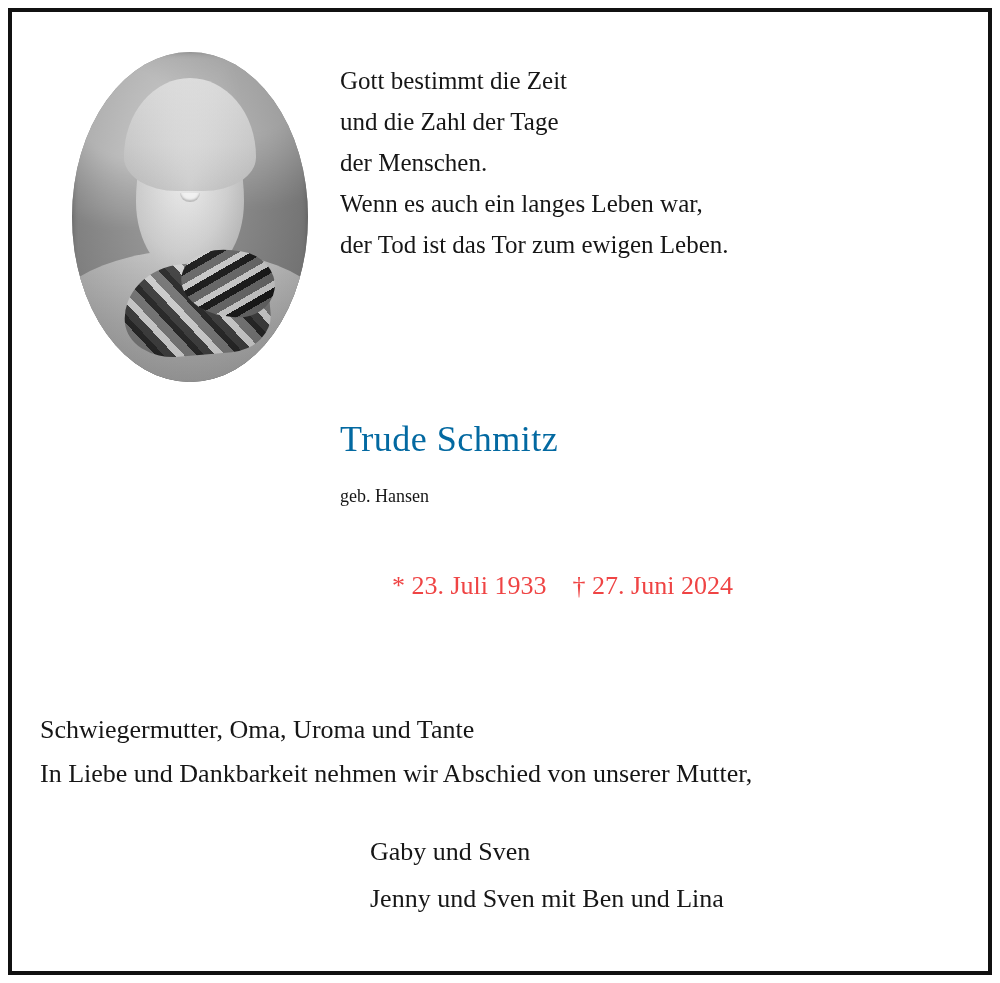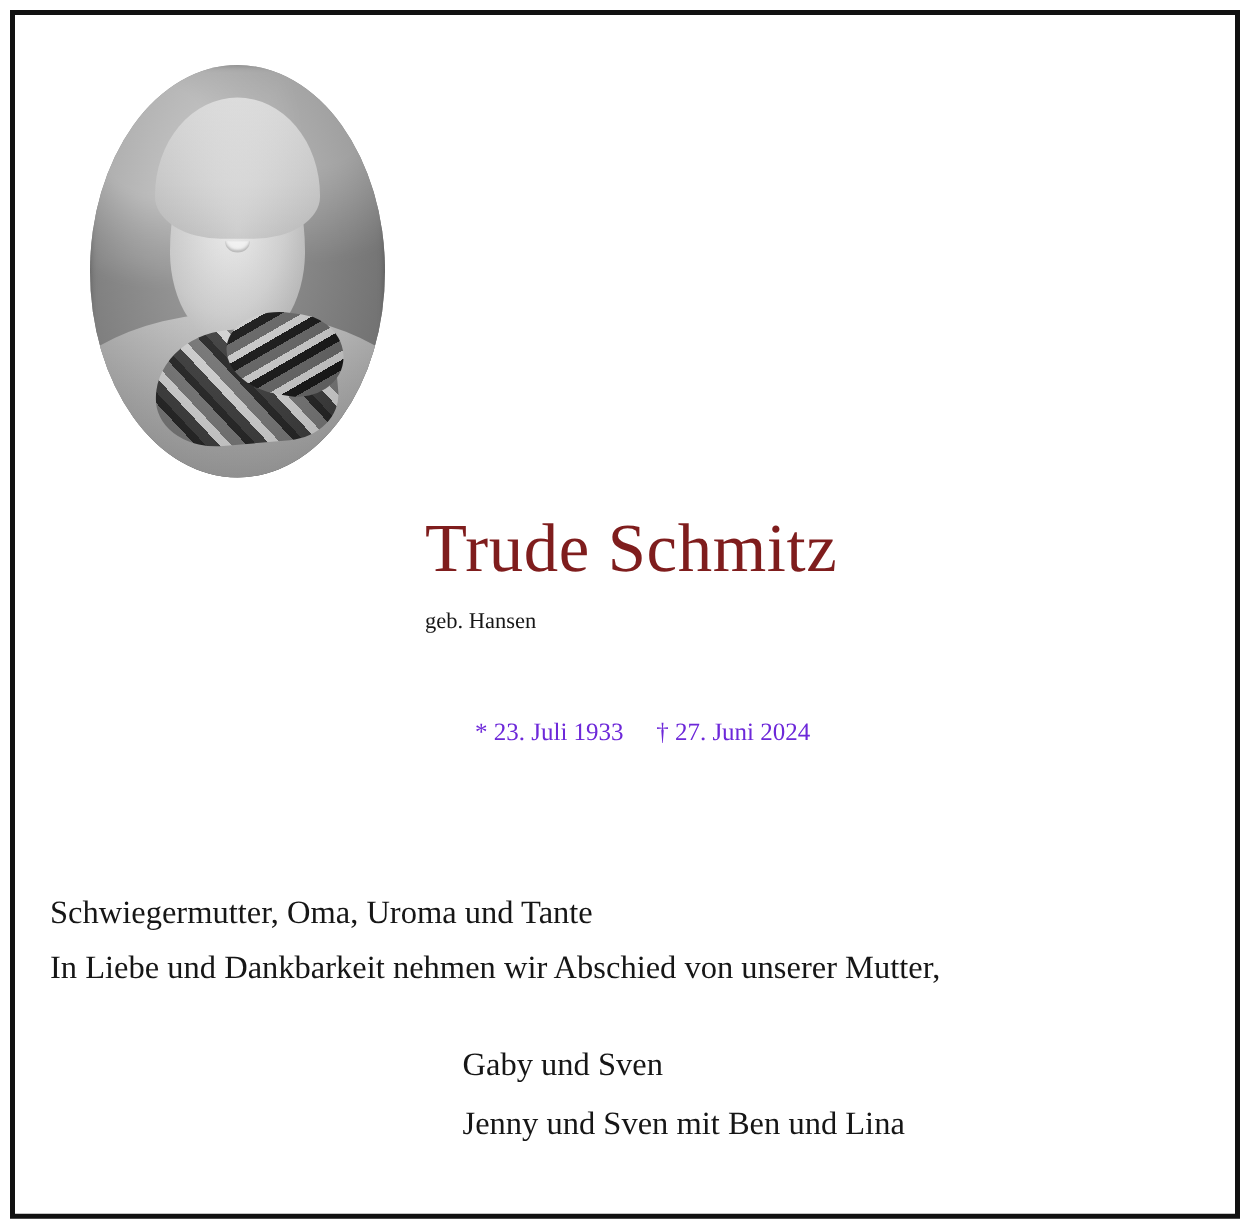--- a/index.html
+++ b/index.html
@@ -167,35 +167,35 @@
     line-height: 41px;
     color: #161616;
   }
 
   
   .name-block {
     margin-left: 300px;
     padding-top: 26px;
   }
   .deceased-name {
-    font-size: 55px;
+    font-size: 36px;
     line-height: 62px;
-    color: #7f1d1d;
+    color: #0369a1;
     letter-spacing: .5px;
   }
   .maiden-name {
     font-size: 18px;
     line-height: 44px;
     color: #161616;
     padding-top: 4px;
   }
   .dates {
-    font-size: 20px;
+    font-size: 26px;
     line-height: 44px;
-    color: #6d28d9;
+    color: #ef4444;
     padding-top: 2px;
     white-space: pre;
   }
   .dates .gap { display: inline-block; width: 26px; }
 
   .intro {
     margin-top: 56px;
     font-size: 26px;
     line-height: 44px;
     color: #161616;
@@ -227,20 +227,27 @@
             <div class="ph-eye r"></div>
             <div class="ph-mouth"></div>
           </div>
           <div class="ph-hair"></div>
           <div class="ph-scarf"></div>
           <div class="ph-scarf2"></div>
           <div class="ph-shade"></div>
         </div>
       </div>
 
+      <div class="verse">
+        <div>Gott bestimmt die Zeit</div>
+        <div>und die Zahl der Tage</div>
+        <div>der Menschen.</div>
+        <div>Wenn es auch ein langes Leben war,</div>
+        <div>der Tod ist das Tor zum ewigen Leben.</div>
+      </div>
     </div>
 
     <div class="name-block">
       <div class="deceased-name">Trude Schmitz</div>
       <div class="maiden-name">geb. Hansen</div>
       <div class="dates">
         <span>* 23. Juli 1933</span><span class="gap"></span><span>† 27. Juni 2024</span>
       </div>
     </div>
 

